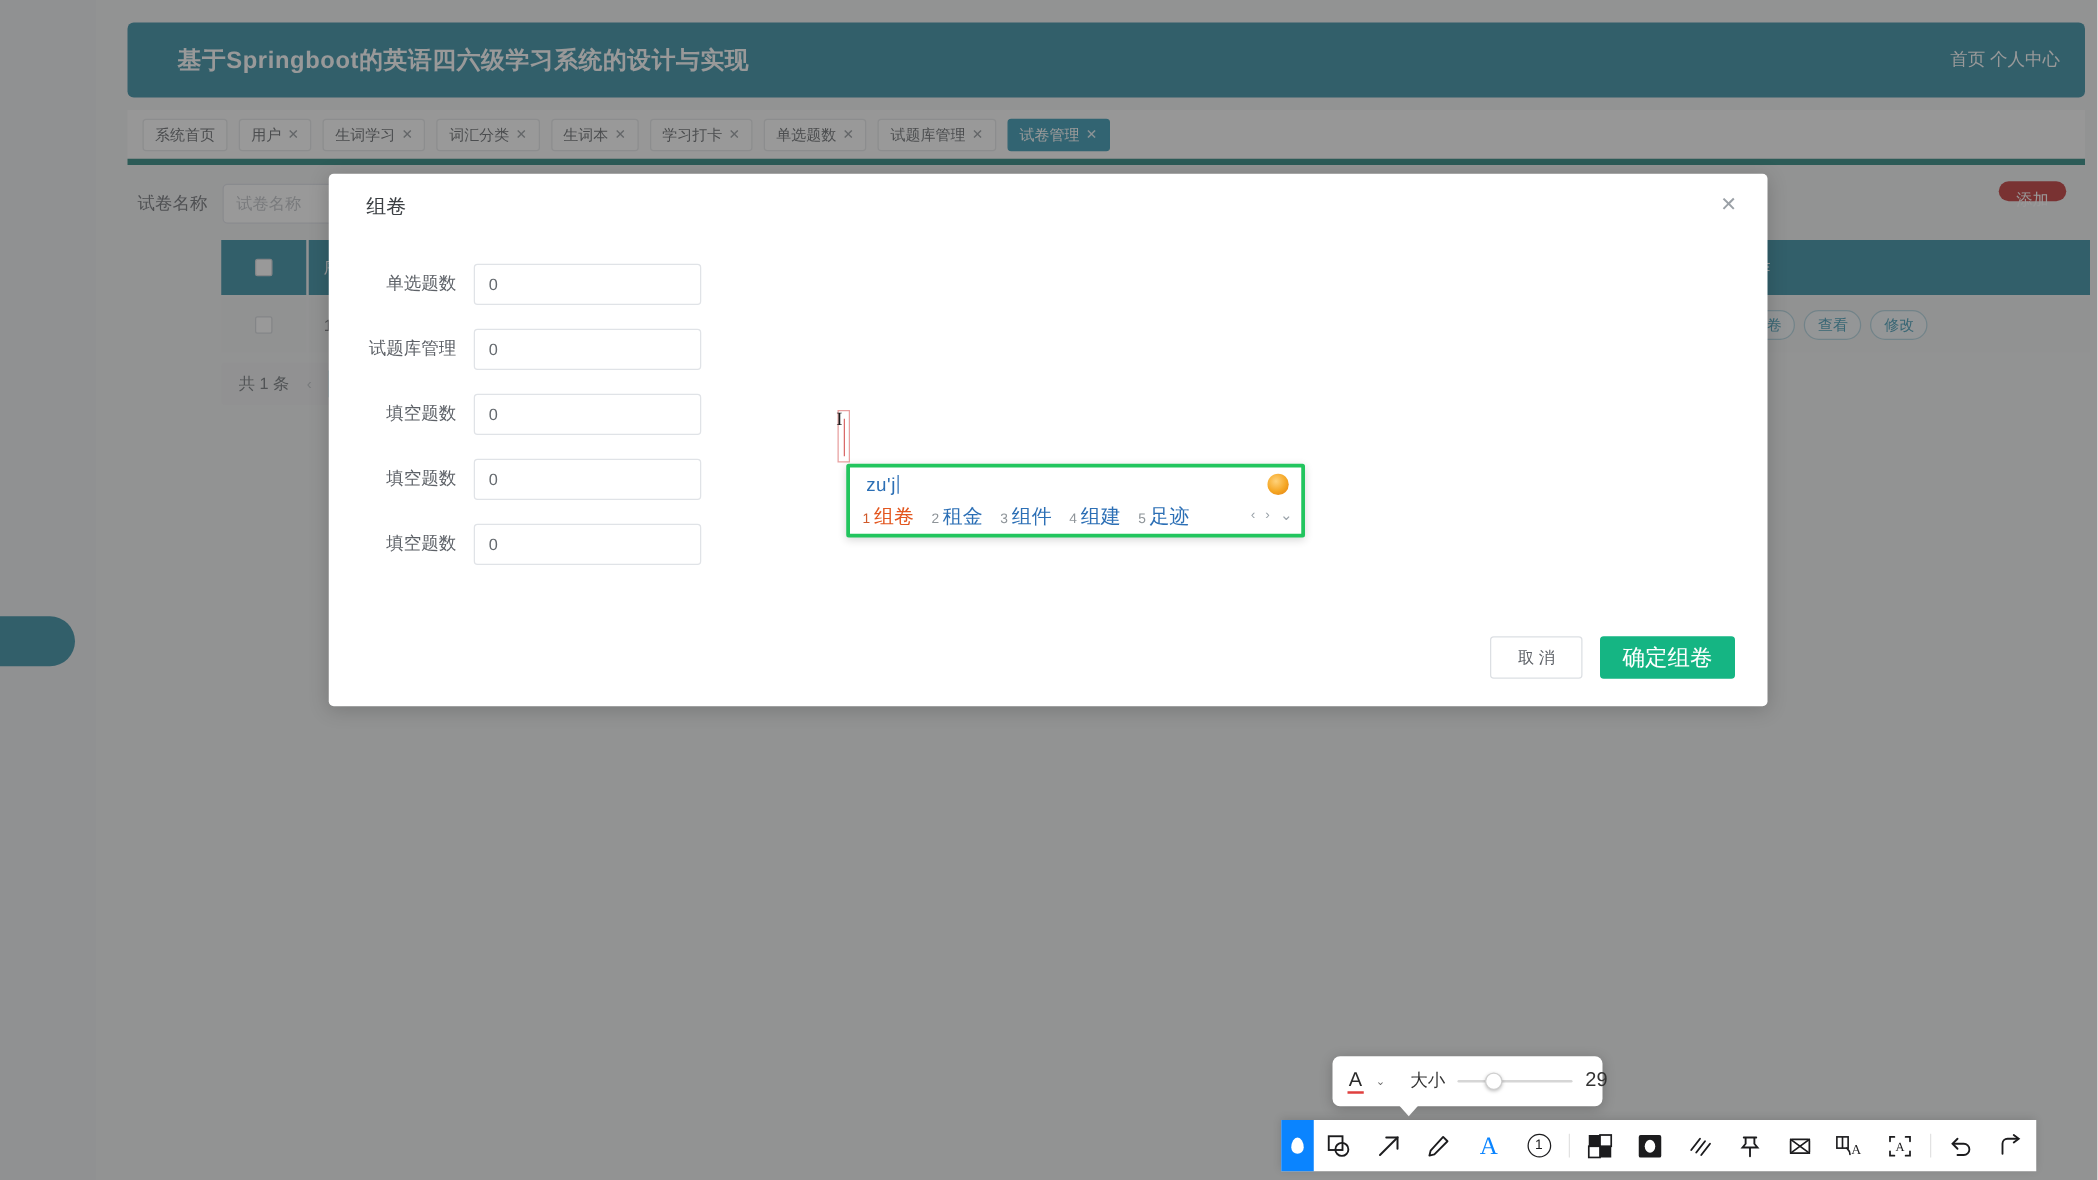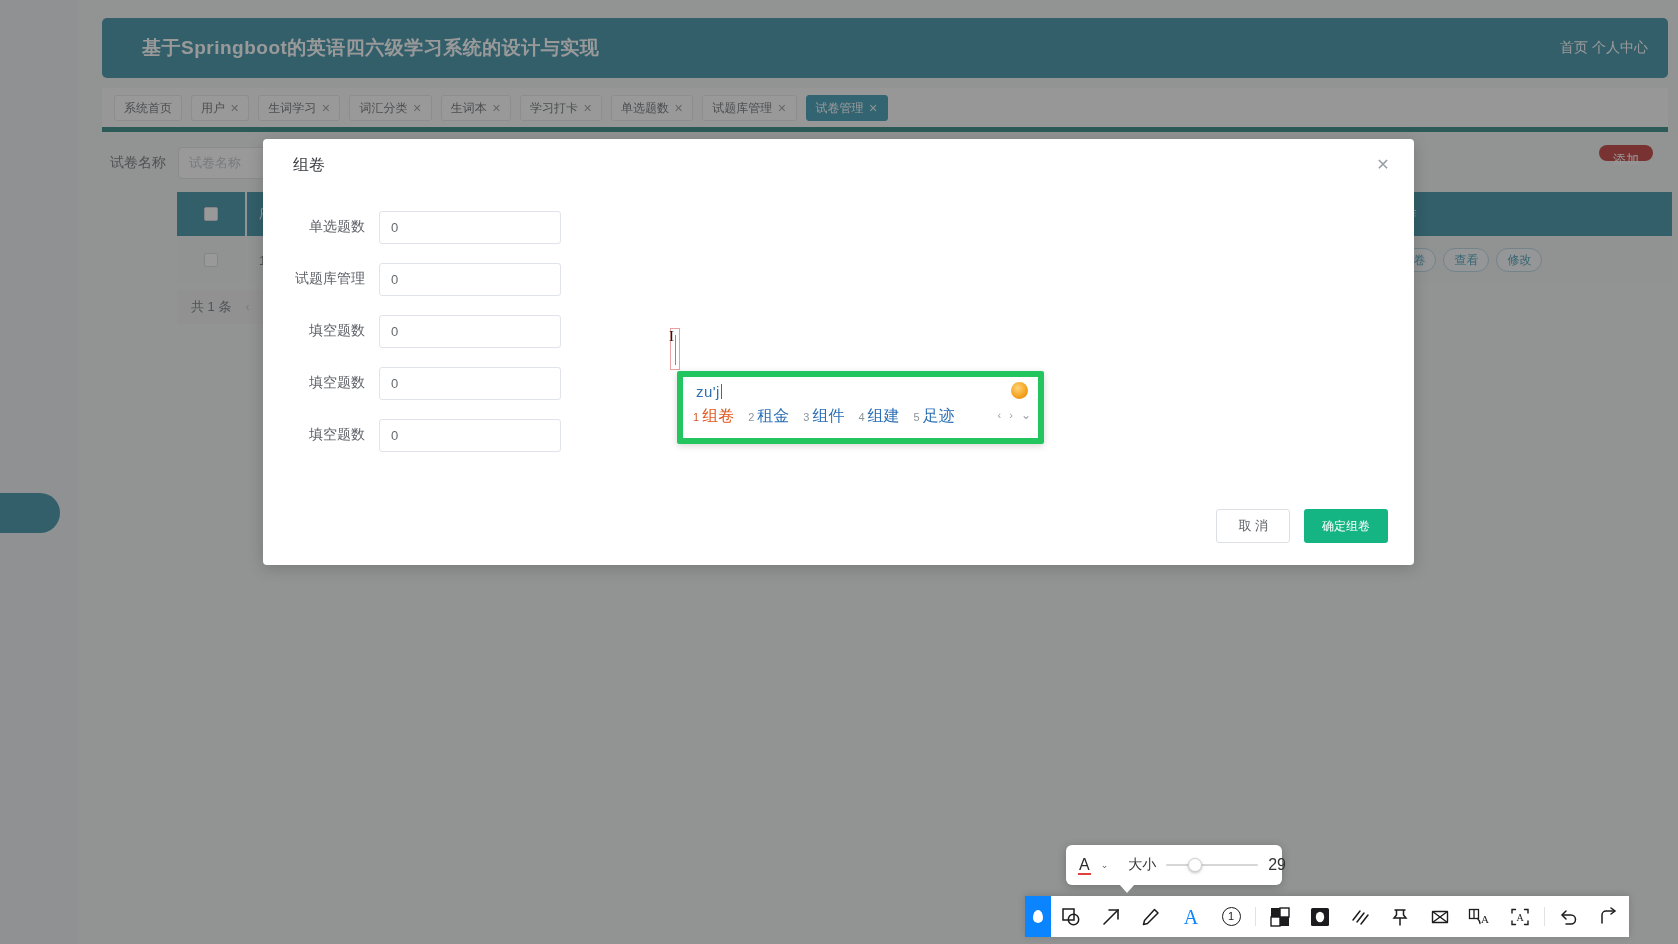--- a/index.html
+++ b/index.html
@@ -332,23 +332,23 @@
     font-size: 15px;
     line-height: 18px;
     font-family: "Liberation Serif", serif;
   }
 
   
   #ime-popup {
     position: absolute;
     left: 677px; top: 371px;
     width: 367px;
-    height: 73px;
-    background: #ffffff;
-    border: 6px solid #22c55e;
+    height: 59px;
+    background: #ffffff;
+    border: 3px solid #22c55e;
     box-shadow: 0 2px 7px rgba(0,0,0,.16);
     border-radius: 2px;
   }
   #ime-pinyin {
     position: absolute;
     left: 13px; top: 6px;
     font-size: 15px;
     color: #2c6fb5;
     letter-spacing: .4px;
   }
@@ -406,21 +406,21 @@
     font-size: 13px;
     color: #5d6167;
     white-space: nowrap;
   }
   .btn-primary {
     height: 34px; line-height: 34px;
     padding: 0 18px;
     border-radius: 3px;
     background: #15b583;
     color: #ffffff;
-    font-size: 12px;
+    font-size: 18px;
     white-space: nowrap;
   }
 
   
   #fontbar {
     position: absolute;
     left: 1066px; top: 845px;
     width: 216px;
     height: 40px;
     background: #ffffff;

